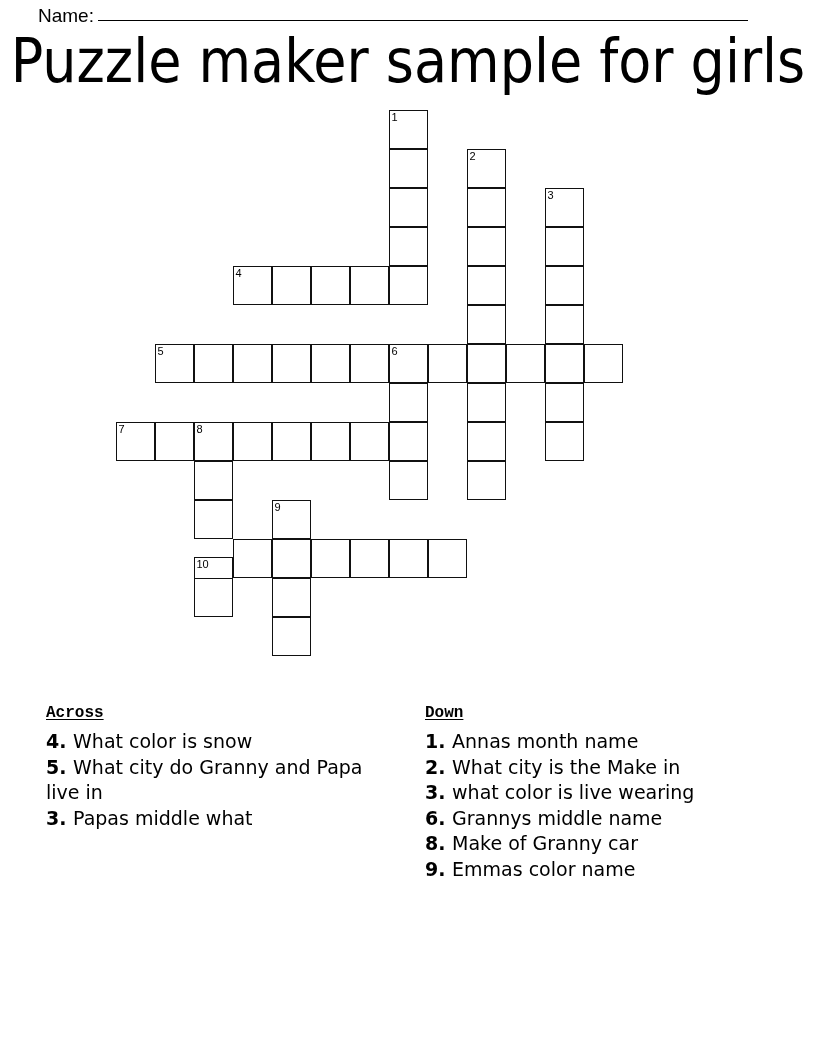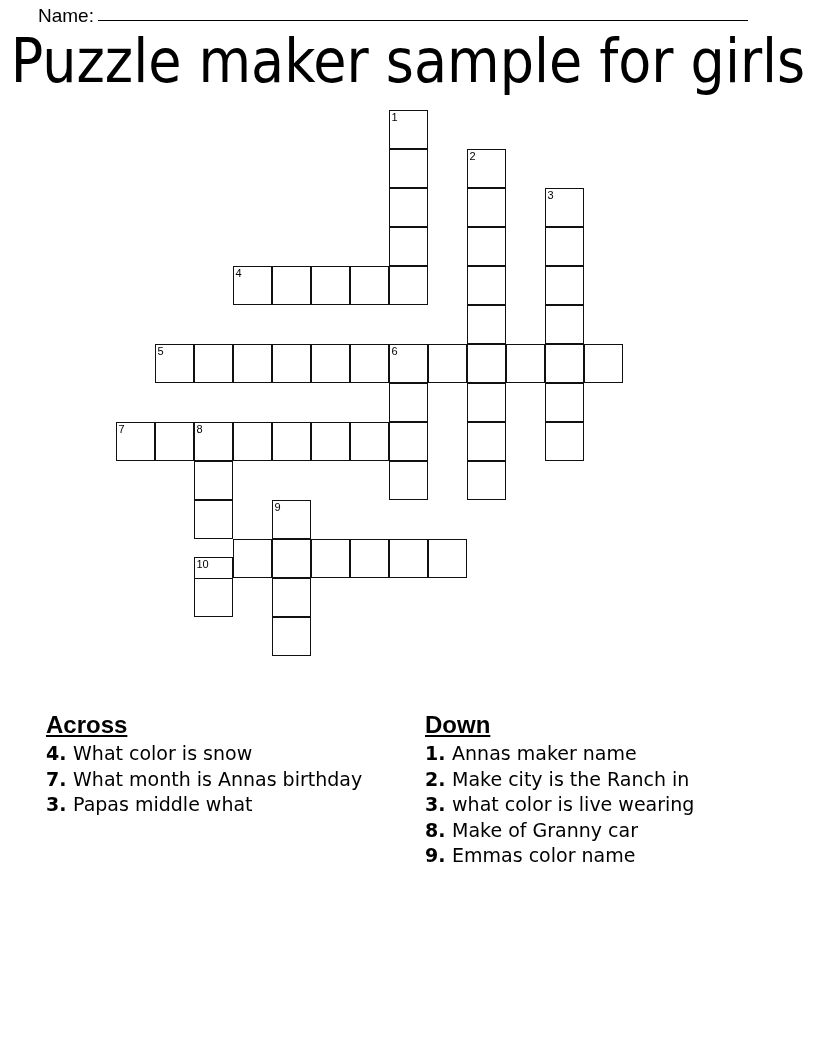--- a/index.html
+++ b/index.html
@@ -93,27 +93,27 @@
     height: 300px;
   }
   .clue-col {
     position: absolute;
     top: 0;
   }
   .clue-col.across { left: 46px;  width: 345px; }
   .clue-col.down   { left: 425px; width: 350px; }
 
   .clue-heading {
-    font-family: Liberation Sans, sans-serif;
-    font-size: 24px;
+    font-family: Liberation Mono, monospace;
+    font-size: 16px;
     line-height: 26px;
     font-weight: bold;
     text-decoration: underline;
     text-underline-offset: 2px;
-    margin: 12px 0 3px 0;
+    margin: 0 0 3px 0;
   }
   .clue-item {
     font-family: "DejaVu Sans", sans-serif;
     font-size: 19px;
     line-height: 25.5px;
     margin: 0;
     text-indent: 0;
   }
   .clue-num {
     font-weight: bold;
@@ -213,29 +213,30 @@
     <div class="cell" style="left: 272px; top: 578px;"></div>
     <div class="cell" style="left: 272px; top: 617px;"></div>
   </div>
 
 <div class="clues">
 
   <div class="clue-col across">
     <div class="clue-heading">Across</div>
     <div id="across-list">
         <p class="clue-item"><span class="clue-num">4. </span><span class="clue-text">What color is snow</span></p>
-        <p class="clue-item"><span class="clue-num">7. </span><span class="clue-text">What month is Annas birthday</span></p>
+        <p class="clue-item"><span class="clue-num">5. </span><span class="clue-text">What city do Granny and Papa live in</span></p>
         <p class="clue-item"><span class="clue-num">3. </span><span class="clue-text">Papas middle what</span></p>
       </div>
   </div>
 
   <div class="clue-col down">
     <div class="clue-heading">Down</div>
     <div id="down-list">
-        <p class="clue-item"><span class="clue-num">1. </span><span class="clue-text">Annas maker name</span></p>
-        <p class="clue-item"><span class="clue-num">2. </span><span class="clue-text">Make city is the Ranch in</span></p>
+        <p class="clue-item"><span class="clue-num">1. </span><span class="clue-text">Annas month name</span></p>
+        <p class="clue-item"><span class="clue-num">2. </span><span class="clue-text">What city is the Make in</span></p>
         <p class="clue-item"><span class="clue-num">3. </span><span class="clue-text">what color is live wearing</span></p>
+        <p class="clue-item"><span class="clue-num">6. </span><span class="clue-text">Grannys middle name</span></p>
         <p class="clue-item"><span class="clue-num">8. </span><span class="clue-text">Make of Granny car</span></p>
         <p class="clue-item"><span class="clue-num">9. </span><span class="clue-text">Emmas color name</span></p>
       </div>
   </div>
 
 </div>
 
 </body></html>

